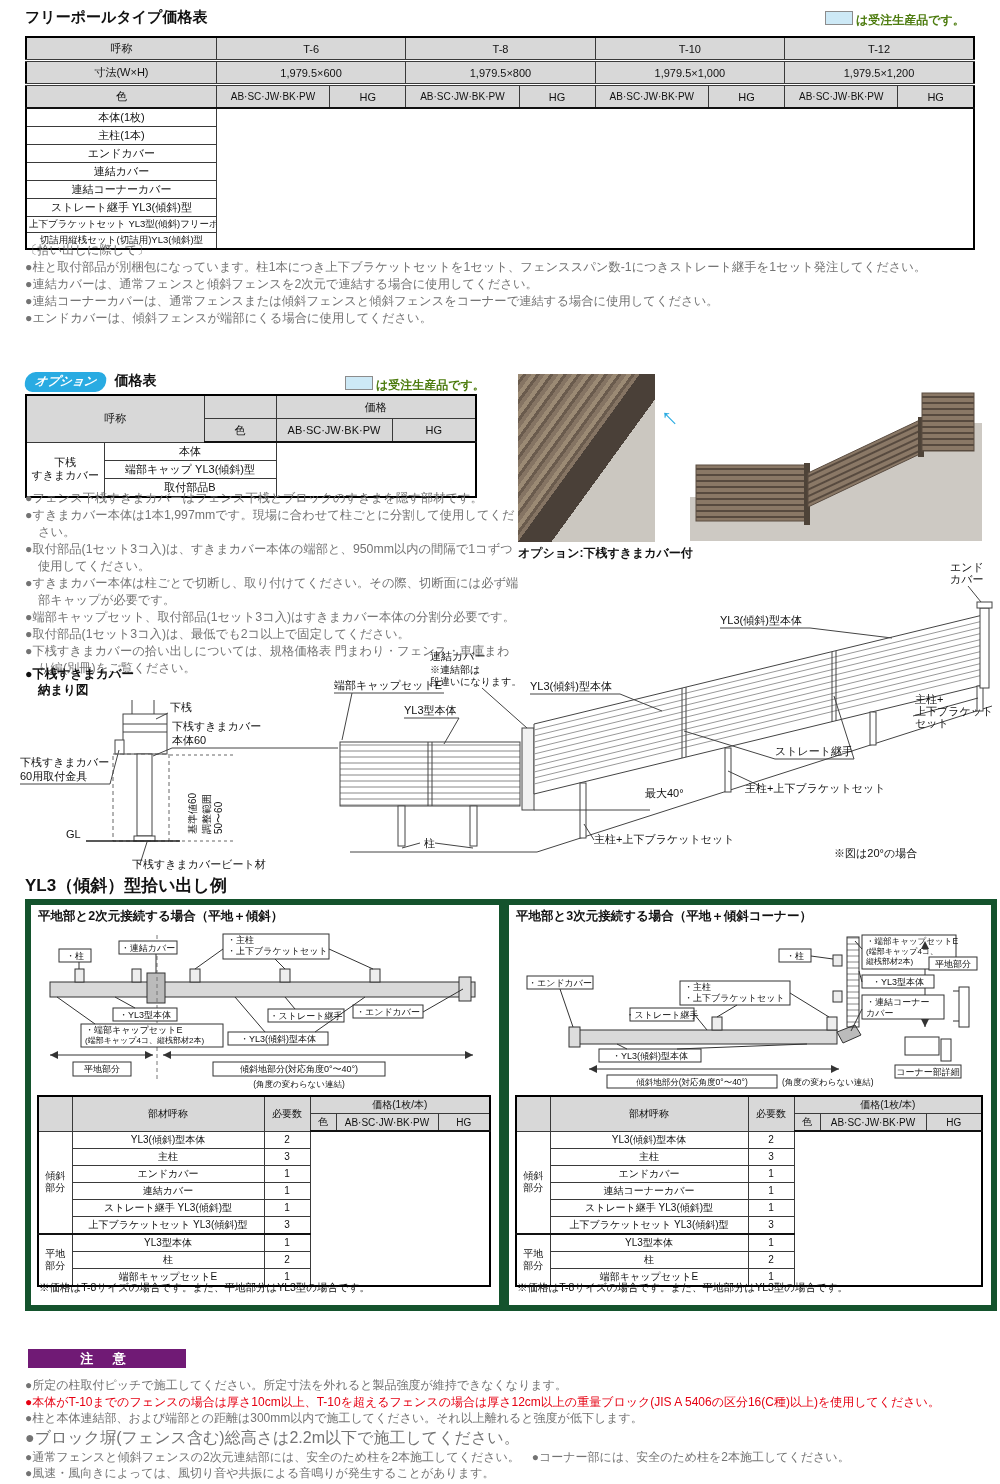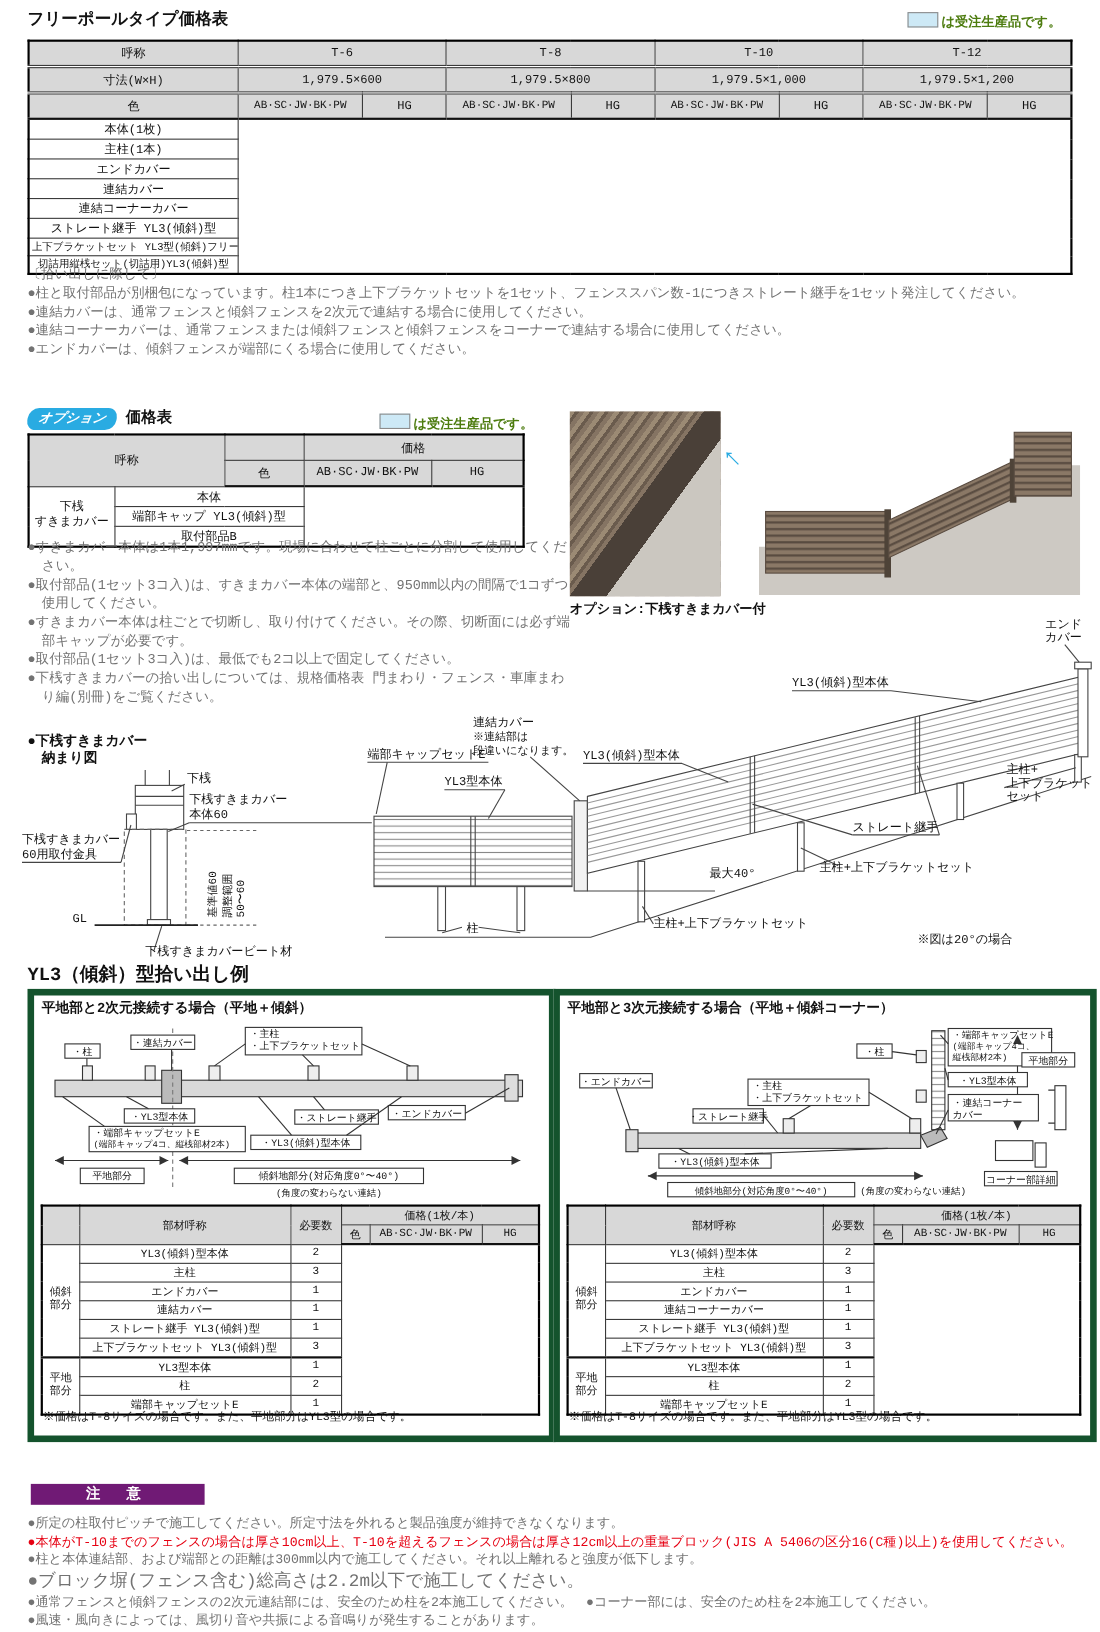--- a/index.html
+++ b/index.html
@@ -1,17 +1,17 @@
 <!DOCTYPE html>
 <html><head>
 <meta charset="utf-8">
 <style>
   html,body{margin:0;padding:0;background:#fff;}
   .page{position:relative;width:1000px;height:1484px;background:#fff;overflow:hidden;
-        font-family:Liberation Mono, monospace;color:#111;border-radius:24px;}
+        font-family:Liberation Sans, sans-serif;color:#111;border-radius:24px;}
   .abs{position:absolute;}
   .h-main{font-size:15px;font-weight:bold;}
   .h-sec{font-size:17px;font-weight:bold;}
   .legend{font-size:12px;color:#4d7c0f;font-weight:bold;white-space:nowrap;}
   .legend .box{display:inline-block;width:26px;height:12px;background:#cde9f6;border:1px solid #8c8c8c;
                vertical-align:-1px;margin-right:3px;}
   
   .tbl{border-collapse:collapse;background:#fff;table-layout:fixed;}
   .tbl th{background:#d8d8d8;font-weight:normal;font-size:11px;padding:1px 2px;}
   .tbl td{font-size:11px;text-align:center;padding:1px 2px;background:#fff;}
@@ -178,23 +178,25 @@
     <tr>
           <td colspan="2">端部キャップ YL3(傾斜)型</td>
         </tr>
     <tr>
           <td colspan="2">取付部品B</td>
         </tr>
   </tbody>
     </table>
 
   <div class="abs notes" style="left:25px;top:490px;width:495px">
+    <p>●フェンス下桟すきまカバーはフェンス下桟とブロックのすきまを隠す部材です。</p>
     <p>●すきまカバー本体は1本1,997mmです。現場に合わせて柱ごとに分割して使用してください。</p>
     <p>●取付部品(1セット3コ入)は、すきまカバー本体の端部と、950mm以内の間隔で1コずつ使用してください。</p>
     <p>●すきまカバー本体は柱ごとで切断し、取り付けてください。その際、切断面には必ず端部キャップが必要です。</p>
+    <p>●端部キャップセット、取付部品(1セット3コ入)はすきまカバー本体の分割分必要です。</p>
     <p>●取付部品(1セット3コ入)は、最低でも2コ以上で固定してください。</p>
     <p>●下桟すきまカバーの拾い出しについては、規格価格表 門まわり・フェンス・車庫まわり編(別冊)をご覧ください。</p>
   </div>
 
   <div class="photo1"></div>
   <div class="abs arrow-glyph" style="left:660px;top:402px">←</div>
   <svg class="abs" style="left:690px;top:377px" width="292" height="164" viewBox="0 0 292 164">
     <defs>
       <pattern id="slats" width="6" height="6" patternUnits="userSpaceOnUse">
         <rect width="6" height="6" fill="#8a7866"></rect>

